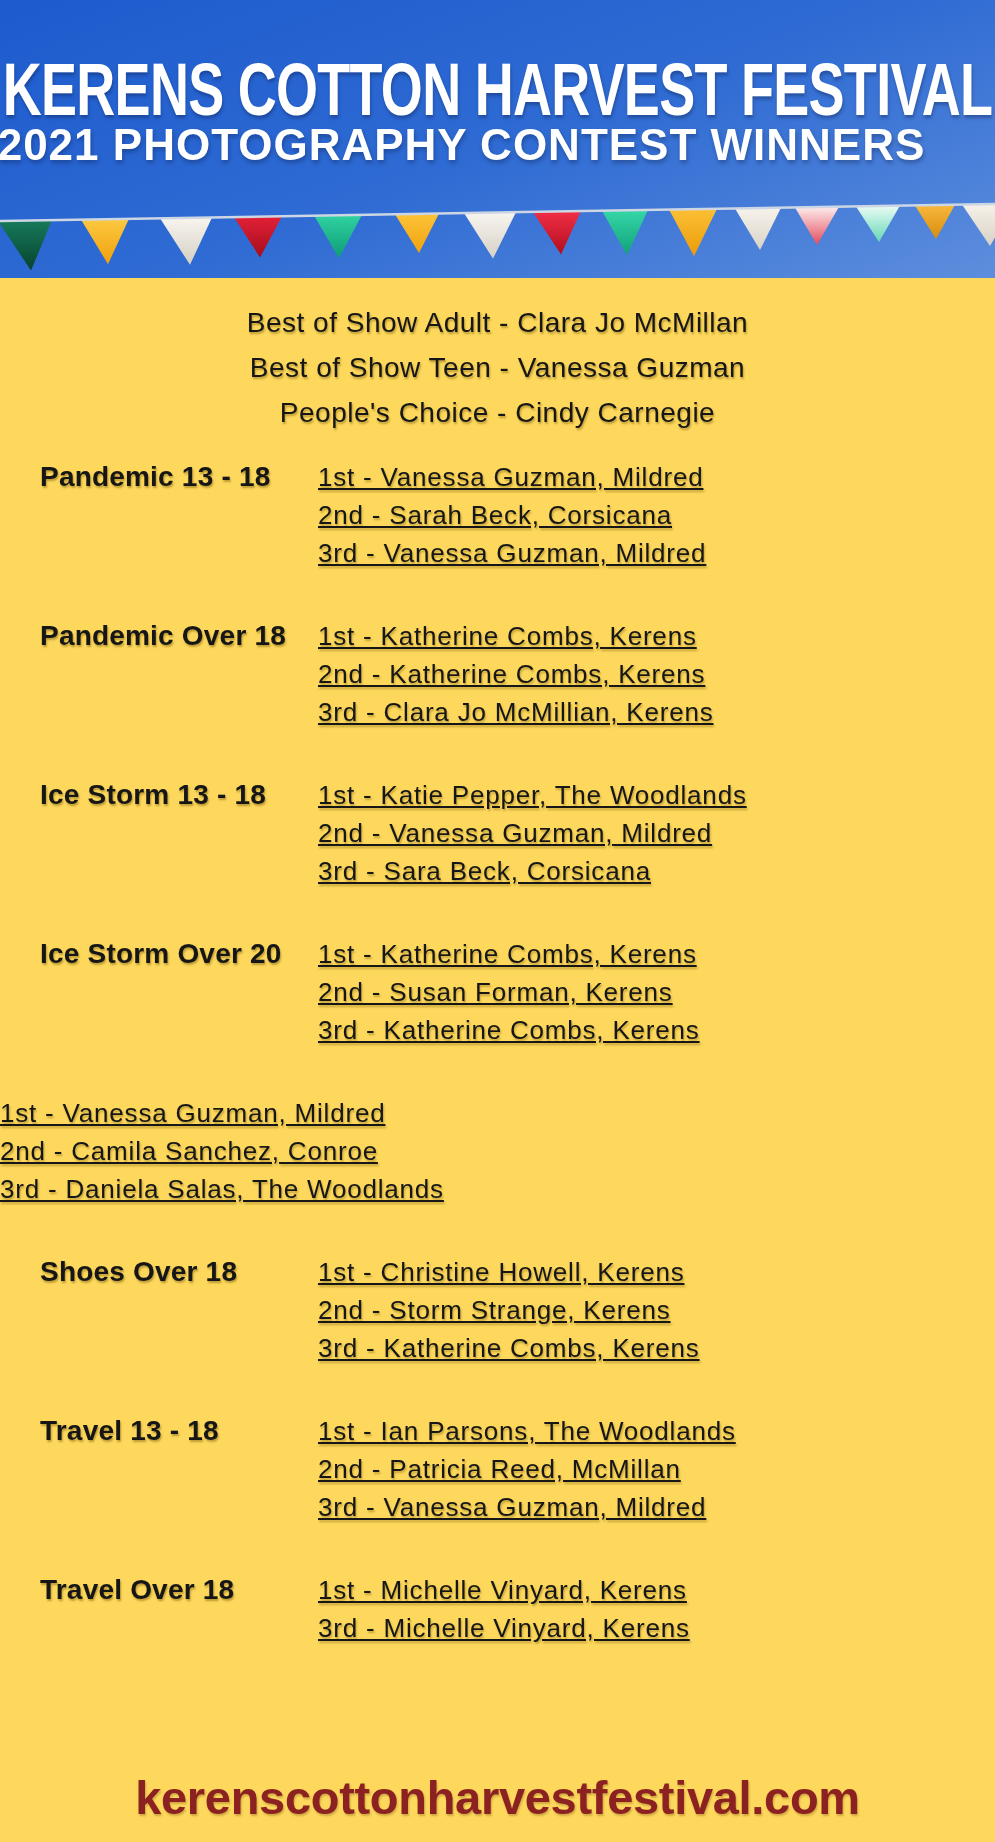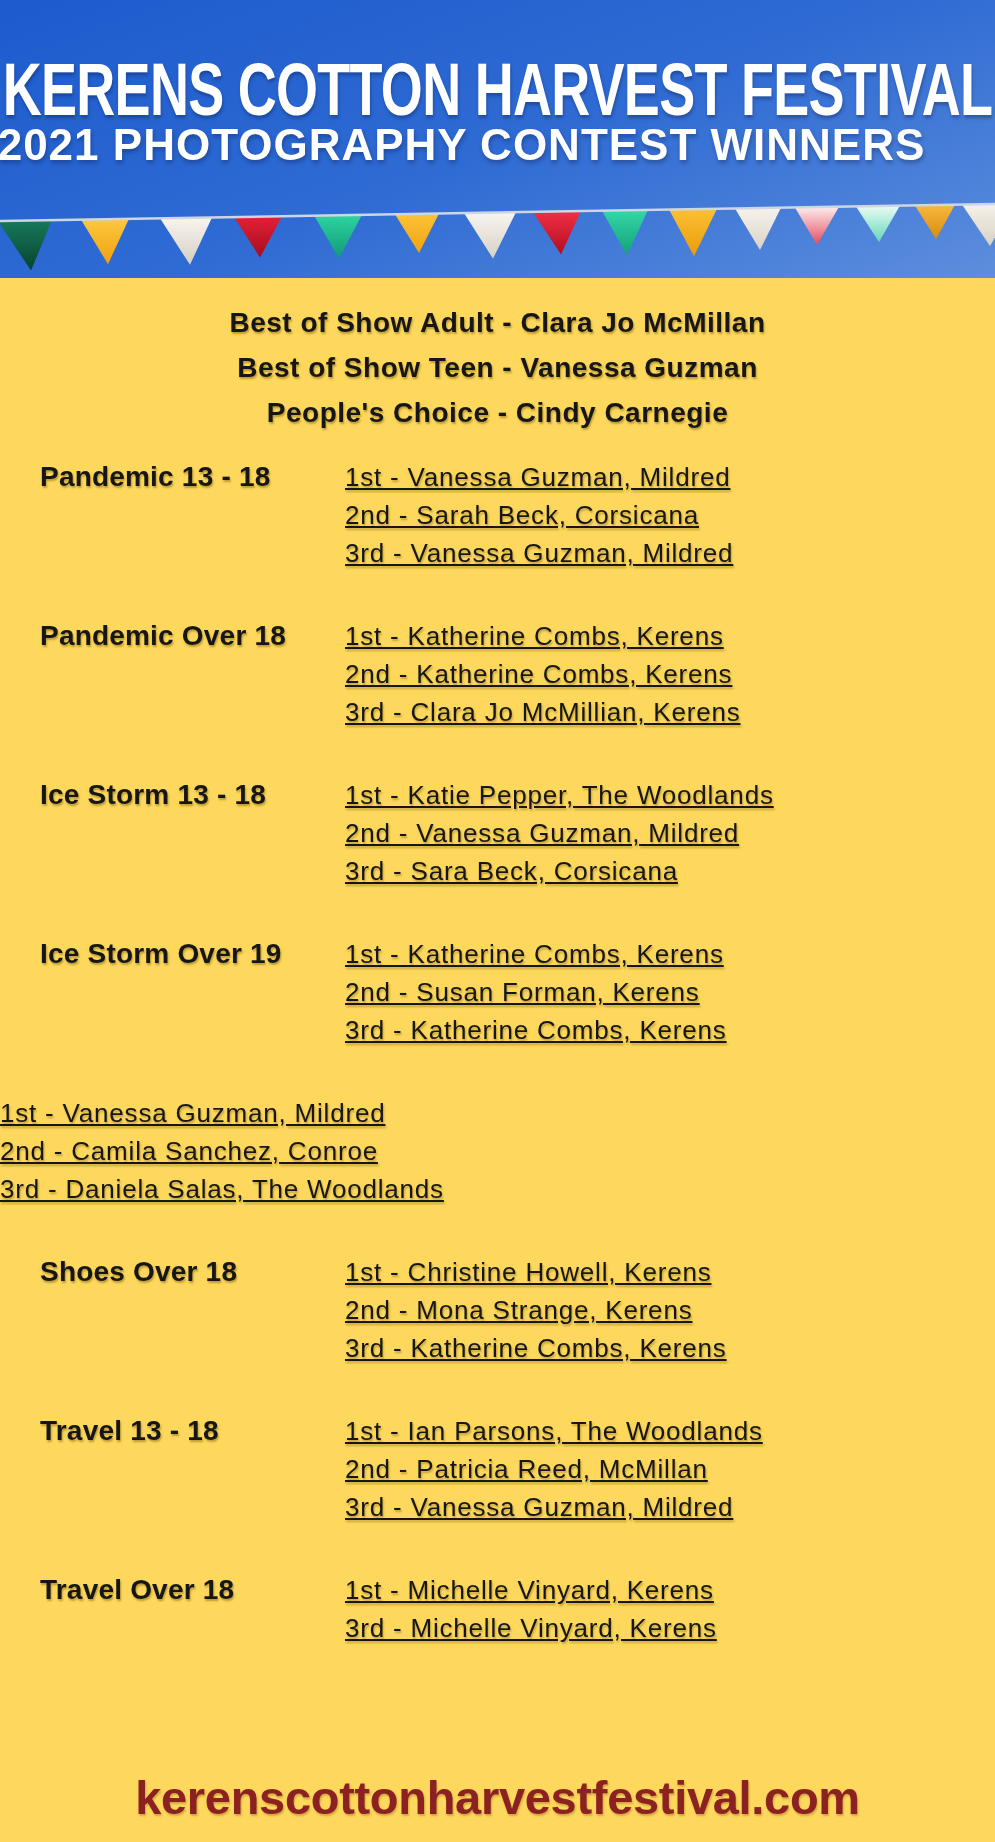--- a/index.html
+++ b/index.html
@@ -31,25 +31,25 @@
     display:flex;align-items:center;justify-content:center;
     font-size:44px;font-weight:bold;color:var(--title);
     letter-spacing:1px;white-space:nowrap;
     text-shadow:1px 3px 4px rgba(0,10,40,.30);
   }
   .bunting{position:absolute;top:190px;left:0;width:995px;height:100px;}
   .bestof{
     position:absolute;top:300px;left:0;width:995px;text-align:center;
   }
   .bestof-line{
-    line-height:45px;font-size:28px;font-weight:bold;letter-spacing:.5px;
+    line-height:45px;font-size:28px;font-weight:normal;letter-spacing:.5px;
     text-shadow:1px 2px 2px rgba(110,80,0,.45);
   }
   .sections{position:absolute;top:458px;left:0;width:995px;}
-  .cat{display:flex;align-items:flex-start;margin-bottom:45px;gap:27px;}
+  .cat{display:flex;align-items:flex-start;margin-bottom:45px;}
   .cat-label{
     width:318px;padding-left:40px;box-sizing:border-box;
     font-size:28px;font-weight:bold;line-height:38px;letter-spacing:.2px;
     text-shadow:1px 2px 2px rgba(110,80,0,.45);
     white-space:nowrap;
   }
   .winners{flex:1;}
   .winner-line{
     font-size:26px;font-weight:normal;line-height:38px;letter-spacing:.8px;
     text-shadow:1px 2px 2px rgba(110,80,0,.40);
@@ -175,39 +175,39 @@
       </section>
       <section class="cat">
         <div class="cat-label">Ice Storm 13 - 18</div>
         <div class="winners">
           <div class="winner-line">1st - Katie Pepper, The Woodlands</div>
           <div class="winner-line">2nd - Vanessa Guzman, Mildred</div>
           <div class="winner-line">3rd - Sara Beck, Corsicana</div>
         </div>
       </section>
       <section class="cat">
-        <div class="cat-label">Ice Storm Over 19</div>
+        <div class="cat-label">Ice Storm Over 20</div>
         <div class="winners">
           <div class="winner-line">1st - Katherine Combs, Kerens</div>
           <div class="winner-line">2nd - Susan Forman, Kerens</div>
           <div class="winner-line">3rd - Katherine Combs, Kerens</div>
         </div>
       </section>
       <section class="cat">
         <div class="winners">
           <div class="winner-line">1st - Vanessa Guzman, Mildred</div>
           <div class="winner-line">2nd - Camila Sanchez, Conroe</div>
           <div class="winner-line">3rd - Daniela Salas, The Woodlands</div>
         </div>
       </section>
       <section class="cat">
         <div class="cat-label">Shoes Over 18</div>
         <div class="winners">
           <div class="winner-line">1st - Christine Howell, Kerens</div>
-          <div class="winner-line">2nd - Mona Strange, Kerens</div>
+          <div class="winner-line">2nd - Storm Strange, Kerens</div>
           <div class="winner-line">3rd - Katherine Combs, Kerens</div>
         </div>
       </section>
       <section class="cat">
         <div class="cat-label">Travel 13 - 18</div>
         <div class="winners">
           <div class="winner-line">1st - Ian Parsons, The Woodlands</div>
           <div class="winner-line">2nd - Patricia Reed, McMillan</div>
           <div class="winner-line">3rd - Vanessa Guzman, Mildred</div>
         </div>

